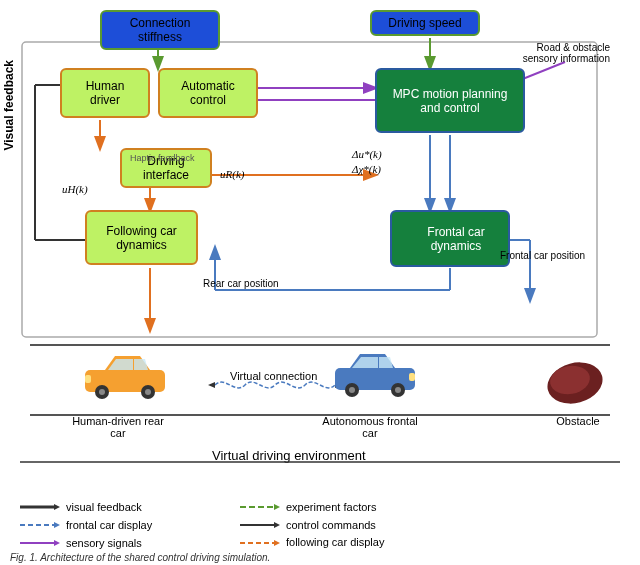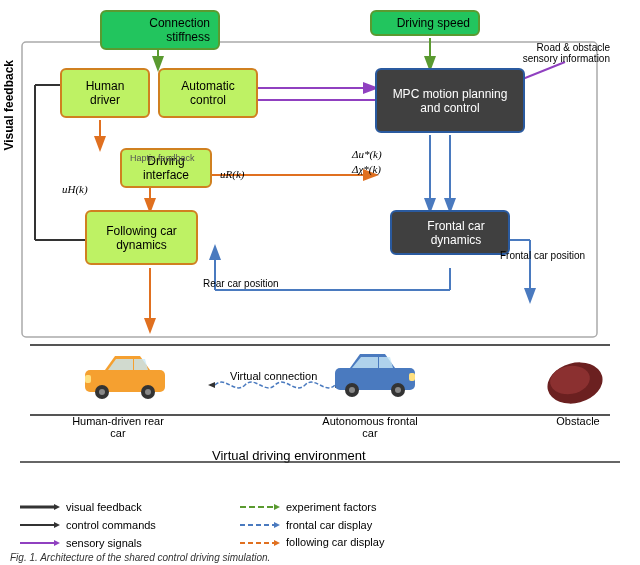--- a/index.html
+++ b/index.html
@@ -12,44 +12,44 @@
       overflow: hidden;
       position: relative;
     }
     .diagram-container {
       position: relative;
       width: 640px;
       height: 565px;
     }
     
     .green-box {
-      background: #22c55e;
+      background: #1d4ed8;
       border: 2px solid #5a9a30;
       border-radius: 6px;
       color: #000;
-      text-align: right;
+      text-align: center;
       padding: 4px 8px;
       position: absolute;
       font-size: 12px;
       font-weight: normal;
     }
     
     .orange-box {
       background: #bef264;
       border: 2px solid #d08020;
       border-radius: 6px;
       color: #000;
       text-align: center;
       padding: 4px 8px;
       position: absolute;
       font-size: 12px;
     }
     
     .blue-box {
-      background: #404040;
+      background: #15803d;
       border: 2px solid #2a5a9f;
       border-radius: 6px;
       color: #fff;
       text-align: center;
       padding: 4px 8px;
       position: absolute;
       font-size: 12px;
     }
     
     .visual-feedback-label {
@@ -187,21 +187,21 @@
   </div>
 
   <div class="orange-box" style="left:120px; top:148px; width:92px; height:40px; display:flex; align-items:center; justify-content:center; text-align:center;">
     <span>Driving interface</span>
   </div>
 
   <div class="orange-box" style="left:85px; top:210px; width:113px; height:55px; display:flex; align-items:center; justify-content:center; text-align:center;">
     <span>Following car dynamics</span>
   </div>
 
-  <div class="blue-box" style="left:390px; top:210px; width:120px; height:45px; display:flex; align-items:center; justify-content:center; text-align:center;padding-left:20px;">
+  <div class="blue-box" style="left:390px; top:210px; width:120px; height:57px; display:flex; align-items:center; justify-content:center; text-align:center;padding-left:20px;">
     <span>Frontal car dynamics</span>
   </div>
 
   <div class="visual-feedback-label">
     <span>Visual feedback</span>
   </div>
 
   <div class="label-text" style="left:130px; top:153px; font-size:9px; color:#555;">
     <span>Haptic feedback</span>
   </div>
@@ -309,32 +309,32 @@
     <div style="display:flex; align-items:center; gap:6px;text-align:center;">
       <svg width="40" height="14">
         <line x1="0" y1="7" x2="34" y2="7" stroke="#5a9a30" stroke-width="2" stroke-dasharray="6,3"></line>
         <polygon points="34,4 34,10 40,7" fill="#5a9a30"></polygon>
       </svg>
       <span style="font-size:11px;">experiment factors</span>
     </div>
 
     <div style="display:flex; align-items:center; gap:6px;">
       <svg width="40" height="14">
+        <line x1="0" y1="7" x2="34" y2="7" stroke="#4a7abf" stroke-width="2" stroke-dasharray="5,3"></line>
+        <polygon points="34,4 34,10 40,7" fill="#4a7abf"></polygon>
+      </svg>
+      <span style="font-size:11px;">frontal car display</span>
+    </div>
+    <div style="display:flex; align-items:center; gap:6px;">
+      <svg width="40" height="14">
         <line x1="0" y1="7" x2="34" y2="7" stroke="#333" stroke-width="2"></line>
         <polygon points="34,4 34,10 40,7" fill="#333"></polygon>
       </svg>
       <span style="font-size:11px;">control commands</span>
     </div>
-    <div style="display:flex; align-items:center; gap:6px;">
-      <svg width="40" height="14">
-        <line x1="0" y1="7" x2="34" y2="7" stroke="#4a7abf" stroke-width="2" stroke-dasharray="5,3"></line>
-        <polygon points="34,4 34,10 40,7" fill="#4a7abf"></polygon>
-      </svg>
-      <span style="font-size:11px;">frontal car display</span>
-    </div>
 
     <div style="display:flex; align-items:center; gap:6px;">
       <svg width="40" height="14">
         <line x1="0" y1="7" x2="34" y2="7" stroke="#9040c0" stroke-width="2"></line>
         <polygon points="34,4 34,10 40,7" fill="#9040c0"></polygon>
       </svg>
       <span style="font-size:11px;">sensory signals</span>
     </div>
     <div style="display:flex; align-items:flex-start; gap:6px;">
       <svg width="40" height="14">

